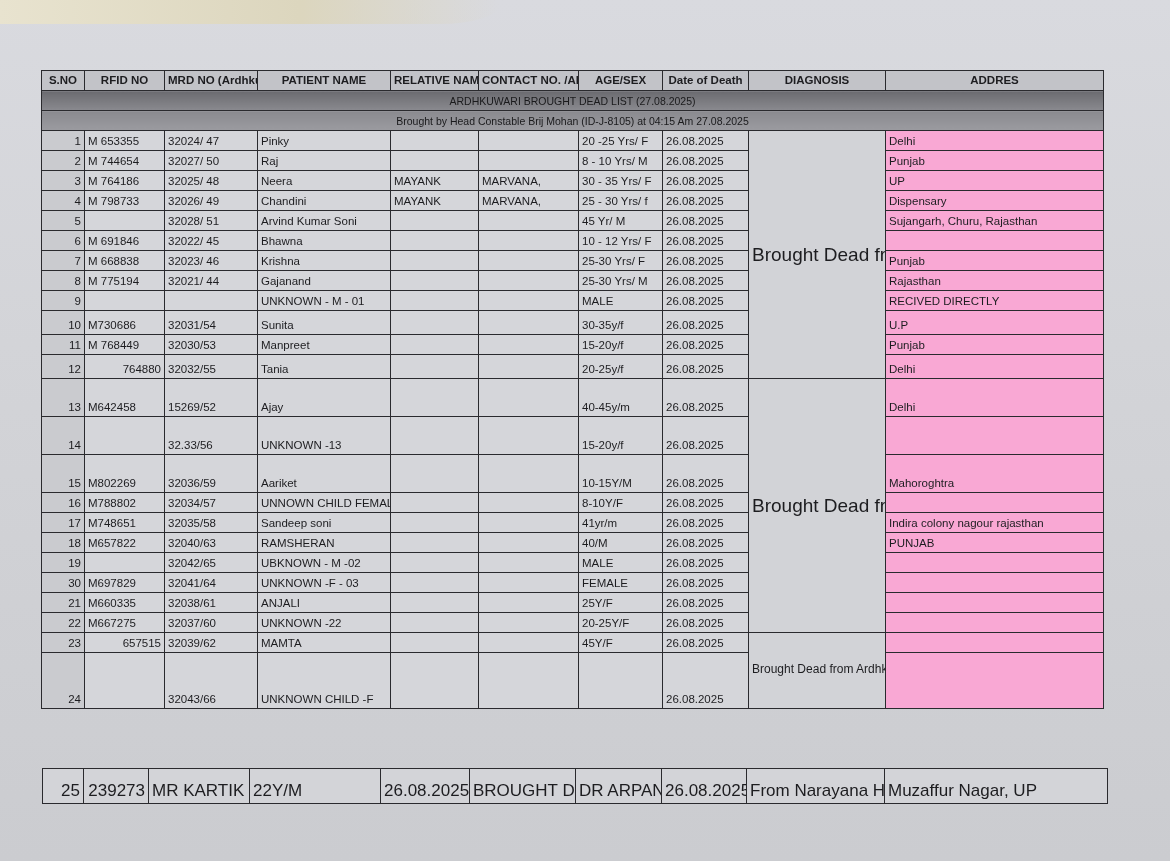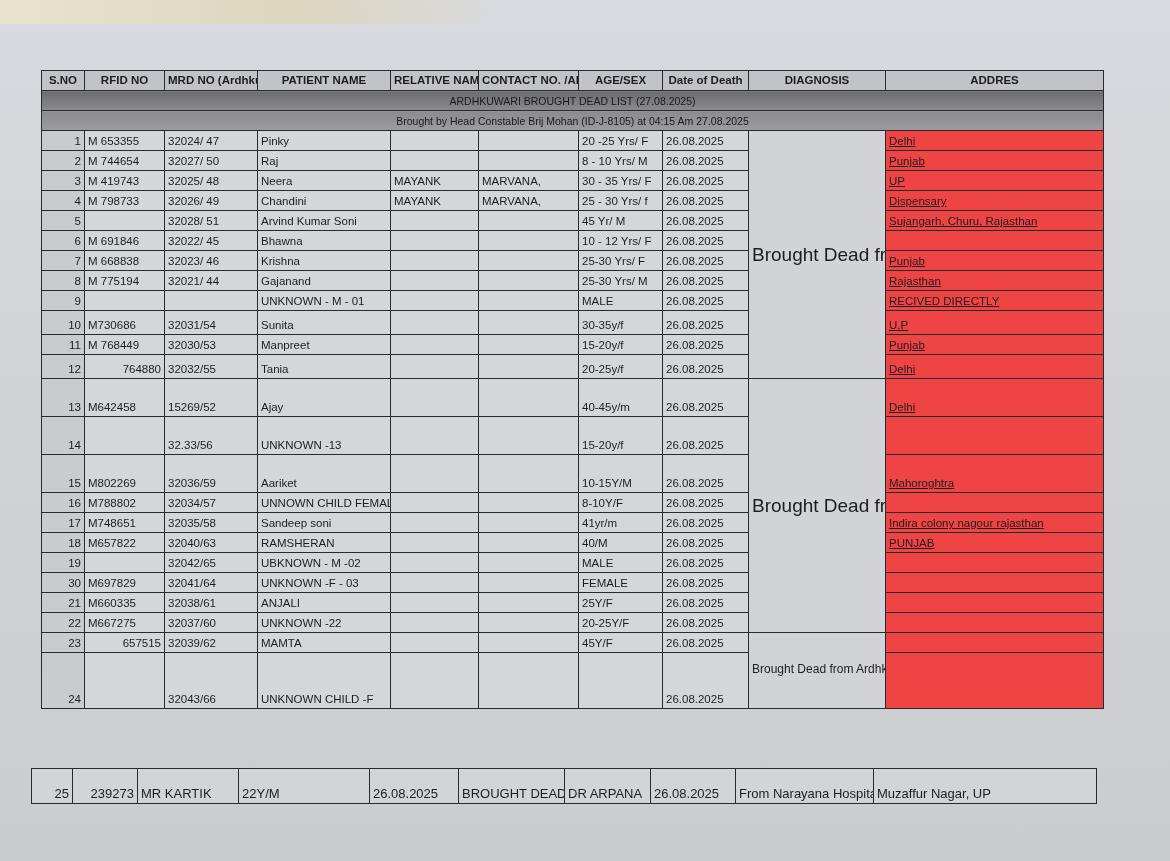--- a/index.html
+++ b/index.html
@@ -9,22 +9,22 @@
   .sheet{position:absolute;left:41px;top:70px;width:1062px;}
   table.main{border-collapse:collapse;width:1062px;table-layout:fixed;font-size:11.5px;}
   table.main td, table.main th{border:1.4px solid #2a2a2e;padding:0 3px;height:19px;line-height:17px;white-space:nowrap;overflow:hidden;}
   .banner td{background:linear-gradient(180deg,#6b6b70,#8a8a8f);color:#1a1a1c;text-align:center;font-size:10.5px;height:19px;}
   .banner2 td{background:linear-gradient(180deg,#8a8a8f,#9b9ba0);}
   thead th{background:#c2c3c8;font-weight:bold;font-size:11.5px;height:38px;line-height:16px;white-space:normal;}
   td.sno{text-align:right;background:#cacbcf;}
   td{background:#d5d6da;vertical-align:bottom;}
   td.diag{text-align:center;vertical-align:middle;font-size:19px;line-height:29px;background:#d2d3d7;white-space:normal;}
   td.diag.small{font-size:12px;line-height:18px;vertical-align:bottom;padding-bottom:30px;}
-  td.addr{background:#ef4444;text-decoration:underline;}
-  table.extra{position:absolute;left:31px;top:768px;border-collapse:collapse;table-layout:fixed;width:1065px;font-size:13px;}
+  td.addr{background:#f9a8d4;}
+  table.extra{position:absolute;left:42px;top:768px;border-collapse:collapse;table-layout:fixed;width:1065px;font-size:17px;}
   table.extra td{border:1.4px solid #2a2a2e;height:32px;vertical-align:bottom;padding:0 3px 2px 3px;background:#d3d4d8;white-space:nowrap;overflow:hidden;}
 </style>
 </head>
 <body>
 
 <div class="paper"></div>
 <div class="wood"></div>
 
 <div class="sheet">
 <table class="main">
@@ -81,21 +81,21 @@
           <td>32027/ 50</td>
           <td>Raj</td>
           <td></td>
           <td></td>
           <td>8 - 10 Yrs/ M</td>
           <td>26.08.2025</td>
           <td class="addr">Punjab</td>
         </tr>
         <tr>
           <td class="sno">3</td>
-          <td>M 419743</td>
+          <td>M 764186</td>
           <td>32025/ 48</td>
           <td>Neera</td>
           <td>MAYANK</td>
           <td>MARVANA,</td>
           <td>30 - 35 Yrs/ F</td>
           <td>26.08.2025</td>
           <td class="addr">UP</td>
         </tr>
         <tr>
           <td class="sno">4</td>

